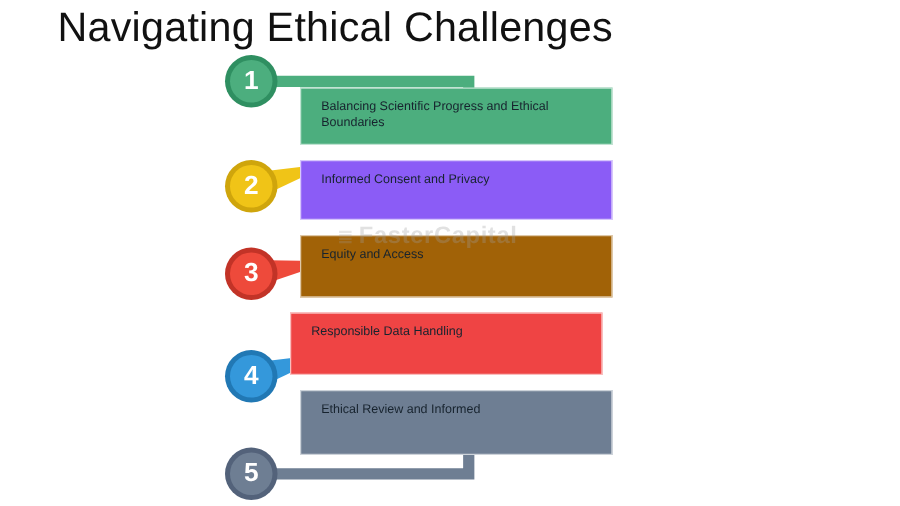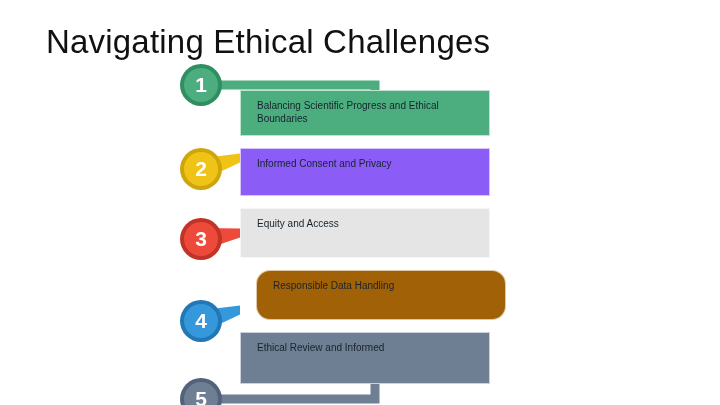--- a/index.html
+++ b/index.html
@@ -14,21 +14,20 @@
     font-family: "Liberation Sans", sans-serif;
     position: relative;
   }
 
   #slide {
     position: absolute;
     left: 0; top: 0;
     width: 720px;
     height: 291px;
     background: #ffffff;
-    margin-top: 20px;
   }
 
   #slide-title {
     position: absolute;
     left: 46px;
     top: 2px;
     font-size: 33px;
     line-height: 40px;
     color: #111111;
     font-weight: 400;
@@ -161,33 +160,33 @@
         </div>
         <div class="marker" style="left: 180px; top: 88px; background: rgb(207, 165, 12);">
           <div class="marker-inner" style="background: rgb(240, 196, 23);"></div>
           <div class="marker-num">2</div>
         </div>
       </div>
       <div class="step">
         <svg class="connector" width="720" height="365">
           <path d="M 203 168 L 240 168.5 L 240 177.5 L 203 190 Z" fill="#EE4A3B"></path>
         </svg>
-        <div class="bar" style="left: 240px; top: 148px; width: 250px; height: 50px; background: #e5e5e5; padding-left: 21px;">
+        <div class="bar" style="left: 240px; top: 148px; width: 250px; height: 50px; background: #a16207; padding-left: 21px;">
           <div class="bar-label">Equity and Access</div>
         </div>
         <div class="marker" style="left: 180px; top: 158px; background: rgb(194, 51, 39);">
           <div class="marker-inner" style="background: rgb(238, 74, 59);"></div>
           <div class="marker-num">3</div>
         </div>
       </div>
       <div class="step">
         <svg class="connector" width="720" height="365">
           <path d="M 203 250 L 240 245.5 L 240 254.5 L 203 272 Z" fill="#3498DB"></path>
         </svg>
-        <div class="bar" style="left: 256px; top: 210px; width: 250px; height: 50px; background: #a16207; border-radius: 14px;">
+        <div class="bar" style="left: 232px; top: 210px; width: 250px; height: 50px; background: #ef4444;">
           <div class="bar-label">Responsible Data Handling</div>
         </div>
         <div class="marker" style="left: 180px; top: 240px; background: rgb(33, 120, 180);">
           <div class="marker-inner" style="background: rgb(52, 152, 219);"></div>
           <div class="marker-num">4</div>
         </div>
       </div>
       <div class="step">
         <svg class="connector" width="720" height="365">
           <path d="M 201 343.5 H 379.5 V 320 H 370.5 V 334.5 H 201 Z" fill="#6E7E93"></path>
@@ -195,14 +194,17 @@
         <div class="bar" style="left: 240px; top: 272px; width: 250px; height: 52px; background: rgb(110, 126, 147);">
           <div class="bar-label">Ethical Review and Informed</div>
         </div>
         <div class="marker" style="left: 180px; top: 318px; background: rgb(83, 98, 122);">
           <div class="marker-inner" style="background: rgb(110, 126, 147);"></div>
           <div class="marker-num">5</div>
         </div>
       </div>
     </div>
 
+  <div id="watermark">
+    <span class="wm-mark">≣</span><span>FasterCapital</span>
+  </div>
 
 </div>
 
 </body></html>

